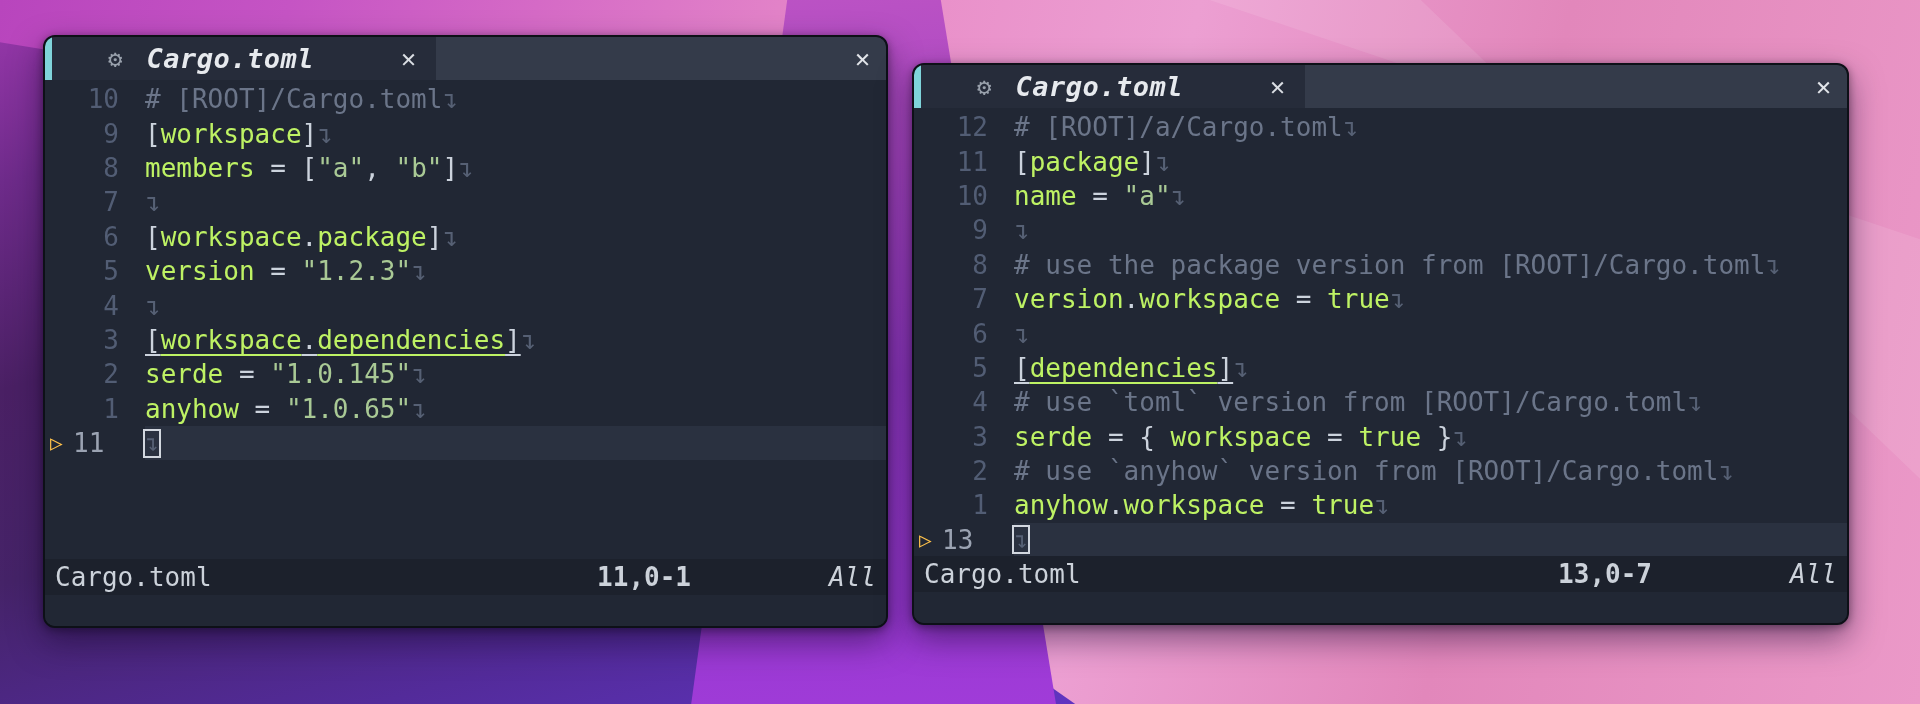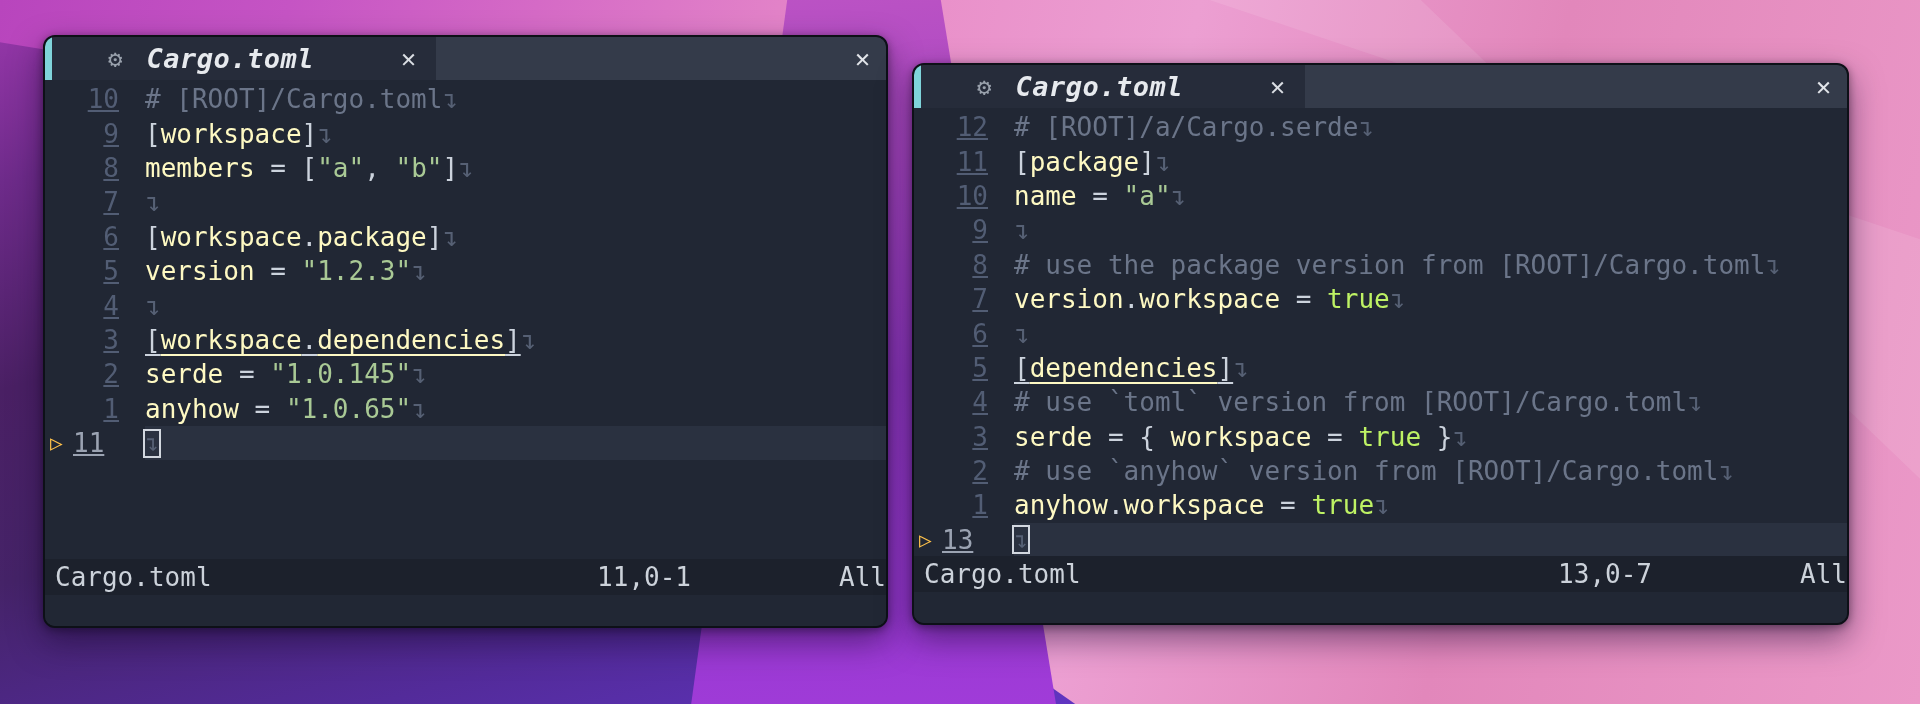--- a/index.html
+++ b/index.html
@@ -31,40 +31,40 @@
   .gear { margin-left:56px; color:#99a1ac; font-size:24px; }
   .tab-title { margin-left:24px; font-weight:bold; font-style:italic; color:#e7eaee; font-size:27px; letter-spacing:.5px; }
   .tab-close { margin-left:auto; margin-right:20px; color:#dadee3; font-size:25px; font-weight:bold; cursor:default; }
   .tab-fill { flex:1; background:#343b4a; border-top-right-radius:9px; display:flex; align-items:center;
     justify-content:flex-end; padding-right:16px; }
   .fill-close { color:#e2e5ea; font-size:25px; font-weight:bold; cursor:default; }
 
   .content { flex:1; position:relative; overflow:hidden; padding-top:2px; }
   .code-line { height:34.4px; display:flex; align-items:center; position:relative; font-size:26px; white-space:pre; }
   .sign { width:28px; flex:none; padding-left:5px; color:#ffc24b; font-size:21px; z-index:1; }
-  .num  { width:46px; flex:none; text-align:right; color:#525d74; z-index:1;text-decoration:underline; }
+  .num  { width:46px; flex:none; text-align:right; color:#525d74; z-index:1; }
   .num.cur { text-align:left; color:#9ba3b2; }
   .code { margin-left:26px; z-index:1; display:flex; align-items:center; }
   .comment { color:#6b7589; }
-  .key     { color:#fef9c3; }
+  .key     { color:#bef264; }
   .punct   { color:#ccd3dd; }
   .str     { color:#a9c995; }
   .bool    { color:#bef264; }
   .eol     { color:#566074; }
   .ul { text-decoration:underline; text-underline-offset:5px; text-decoration-thickness:2px; }
   .band { position:absolute; left:100px; right:0; top:0; bottom:0; background:#2a3140; z-index:0; }
   .cursor-box { display:inline-flex; width:18px; height:29px; border:2px solid #d2d7df;
     align-items:center; justify-content:center; margin-left:-2px; }
   .cursor-box .eol { font-size:23px; }
 
   .statusbar { flex:none; height:36px; background:#1c212c; position:relative; display:flex;
     align-items:center; font-size:26px; color:#ccd2da; }
   .sb-file { margin-left:10px; }
-  .sb-ruler { position:absolute; right:195px; }
-  .sb-scroll { position:absolute; right:0; }
+  .sb-ruler { position:absolute; right:195px;font-weight:bold; }
+  .sb-scroll { position:absolute; right:10px;font-style:italic; }
   .bottompad { flex:none; height:31px; background:#212734; }
 </style>
 </head>
 <body>
 
 <div class="wallpaper">
   <div class="wp-dark"></div>
   <div class="wp-mid"></div>
   <div class="wp-sheen"></div>
 </div>
@@ -108,21 +108,21 @@
     <div class="tab-active">
       <span class="gear">⚙</span>
       <span class="tab-title">Cargo.toml</span>
       <span class="tab-close">✕</span>
     </div>
     <div class="tab-fill">
       <span class="fill-close">✕</span>
     </div>
   </div>
   <div class="content">
-      <div class="code-line"><span class="sign"></span><span class="num">12</span><span class="code"><span class="comment"># [ROOT]/a/Cargo.serde</span><span class="eol">↴</span></span></div>
+      <div class="code-line"><span class="sign"></span><span class="num">12</span><span class="code"><span class="comment"># [ROOT]/a/Cargo.toml</span><span class="eol">↴</span></span></div>
       <div class="code-line"><span class="sign"></span><span class="num">11</span><span class="code"><span class="punct">[</span><span class="key">package</span><span class="punct">]</span><span class="eol">↴</span></span></div>
       <div class="code-line"><span class="sign"></span><span class="num">10</span><span class="code"><span class="key">name</span><span class="punct"> = </span><span class="str">"a"</span><span class="eol">↴</span></span></div>
       <div class="code-line"><span class="sign"></span><span class="num">9</span><span class="code"><span class="eol">↴</span></span></div>
       <div class="code-line"><span class="sign"></span><span class="num">8</span><span class="code"><span class="comment"># use the package version from [ROOT]/Cargo.toml</span><span class="eol">↴</span></span></div>
       <div class="code-line"><span class="sign"></span><span class="num">7</span><span class="code"><span class="key">version</span><span class="punct">.</span><span class="key">workspace</span><span class="punct"> = </span><span class="bool">true</span><span class="eol">↴</span></span></div>
       <div class="code-line"><span class="sign"></span><span class="num">6</span><span class="code"><span class="eol">↴</span></span></div>
       <div class="code-line"><span class="sign"></span><span class="num">5</span><span class="code"><span class="punct ul">[</span><span class="key ul">dependencies</span><span class="punct ul">]</span><span class="eol">↴</span></span></div>
       <div class="code-line"><span class="sign"></span><span class="num">4</span><span class="code"><span class="comment"># use `toml` version from [ROOT]/Cargo.toml</span><span class="eol">↴</span></span></div>
       <div class="code-line"><span class="sign"></span><span class="num">3</span><span class="code"><span class="key">serde</span><span class="punct"> = { </span><span class="key">workspace</span><span class="punct"> = </span><span class="bool">true</span><span class="punct"> }</span><span class="eol">↴</span></span></div>
       <div class="code-line"><span class="sign"></span><span class="num">2</span><span class="code"><span class="comment"># use `anyhow` version from [ROOT]/Cargo.toml</span><span class="eol">↴</span></span></div>

